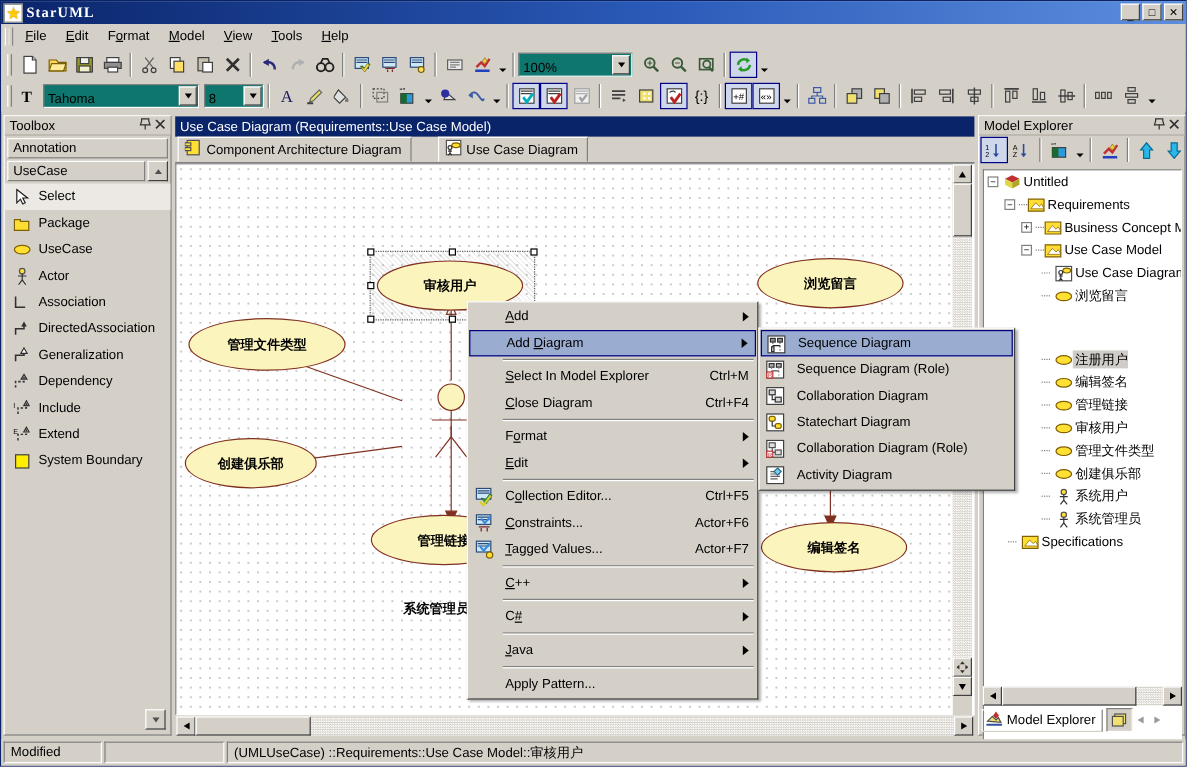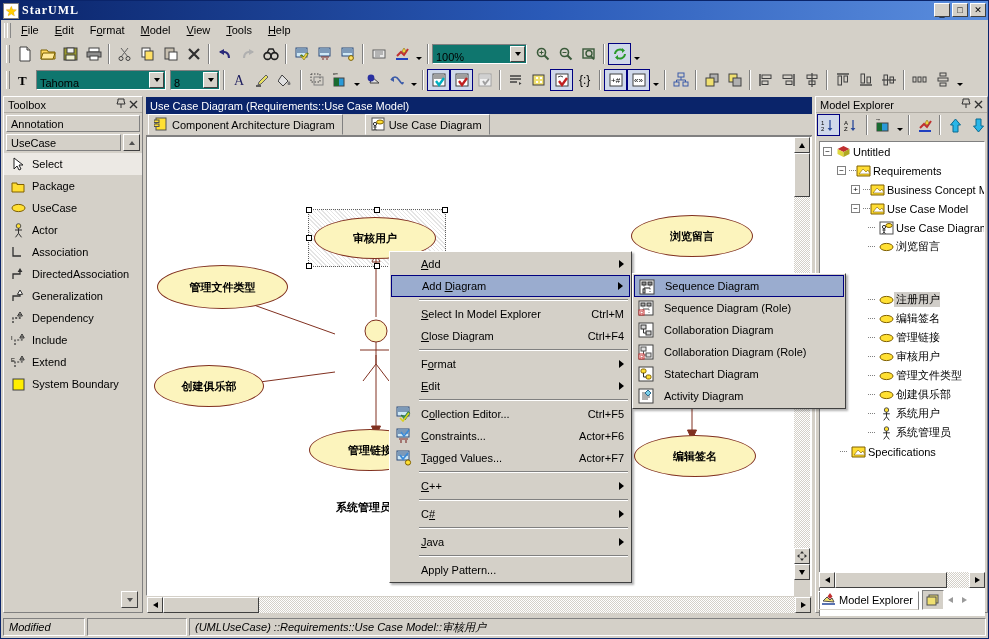--- a/index.html
+++ b/index.html
@@ -240,21 +240,20 @@
   .mexp-tab {
     height: 19px; display: flex; align-items: center; gap:3px; padding: 0 5px 0 2px;
     font-size: 11px; border: 1px solid; border-color: #ffffff #808080 #d4d0c8 #ffffff;
   }
 
   
   .statusbar {
     position: absolute; left: 0; bottom: 0; width: 987px; height: 22px;
     background: #d4d0c8; display: flex; align-items: center; padding: 2px 2px;
     gap: 2px;
-    font-style: italic;
   }
   .sb-pane {
     height: 18px; background: #d4d0c8;
     border: 1px solid; border-color: #808080 #ffffff #ffffff #808080;
     display: flex; align-items: center; padding-left: 5px; font-size: 11px;
   }
 
   
   .ctxmenu {
     position: absolute; left: 388px; top: 250px; width: 243px;
@@ -1420,40 +1419,40 @@
             <path d="M5.5 7v4h3" stroke="#303030" fill="none"></path>
           </svg>
         </span>
       <span>Collaboration Diagram</span>
     </div>
 
     <div class="si">
       <span class="ico">
         <svg width="17" height="16">
             <rect x="1" y="1" width="14" height="14" fill="#fff" stroke="#404040"></rect>
+            <rect x="3" y="3" width="5" height="4" rx="1.6" fill="#ffe033" stroke="#806000"></rect>
+            <rect x="8" y="9" width="5" height="4" rx="1.6" fill="#ffe033" stroke="#806000"></rect>
+            <path d="M5.5 7v4h3" stroke="#303030" fill="none"></path>
+          </svg>
+        </span>
+      <span>Statechart Diagram</span>
+    </div>
+
+    <div class="si">
+      <span class="ico">
+        <svg width="17" height="16">
+            <rect x="1" y="1" width="14" height="14" fill="#fff" stroke="#404040"></rect>
             <rect x="3" y="3" width="5" height="4" fill="#e0e0e0" stroke="#505050"></rect>
             <rect x="8" y="9" width="5" height="4" fill="#e0e0e0" stroke="#505050"></rect>
             <path d="M5.5 7v4h3" stroke="#505050" fill="none"></path>
             <rect x="1" y="10" width="5" height="5" fill="#fff" stroke="#c03030"></rect>
             <text x="2" y="14.5" font-size="5" fill="#c03030" font-family="Liberation Sans, sans-serif">R</text>
           </svg>
         </span>
       <span>Collaboration Diagram (Role)</span>
-    </div>
-
-    <div class="si">
-      <span class="ico">
-        <svg width="17" height="16">
-            <rect x="1" y="1" width="14" height="14" fill="#fff" stroke="#404040"></rect>
-            <rect x="3" y="3" width="5" height="4" rx="1.6" fill="#ffe033" stroke="#806000"></rect>
-            <rect x="8" y="9" width="5" height="4" rx="1.6" fill="#ffe033" stroke="#806000"></rect>
-            <path d="M5.5 7v4h3" stroke="#303030" fill="none"></path>
-          </svg>
-        </span>
-      <span>Statechart Diagram</span>
     </div>
 
     <div class="si">
       <span class="ico">
         <svg width="17" height="16">
             <rect x="1" y="1" width="14" height="14" fill="#fff" stroke="#404040"></rect>
             <path d="M4 5h8M4 7h8M4 9h8M4 11h6" stroke="#606060"></path>
             <path d="M10 2l3 3-3 3-3-3z" fill="#7acfe8" stroke="#2a6a90"></path>
           </svg>
         </span>

